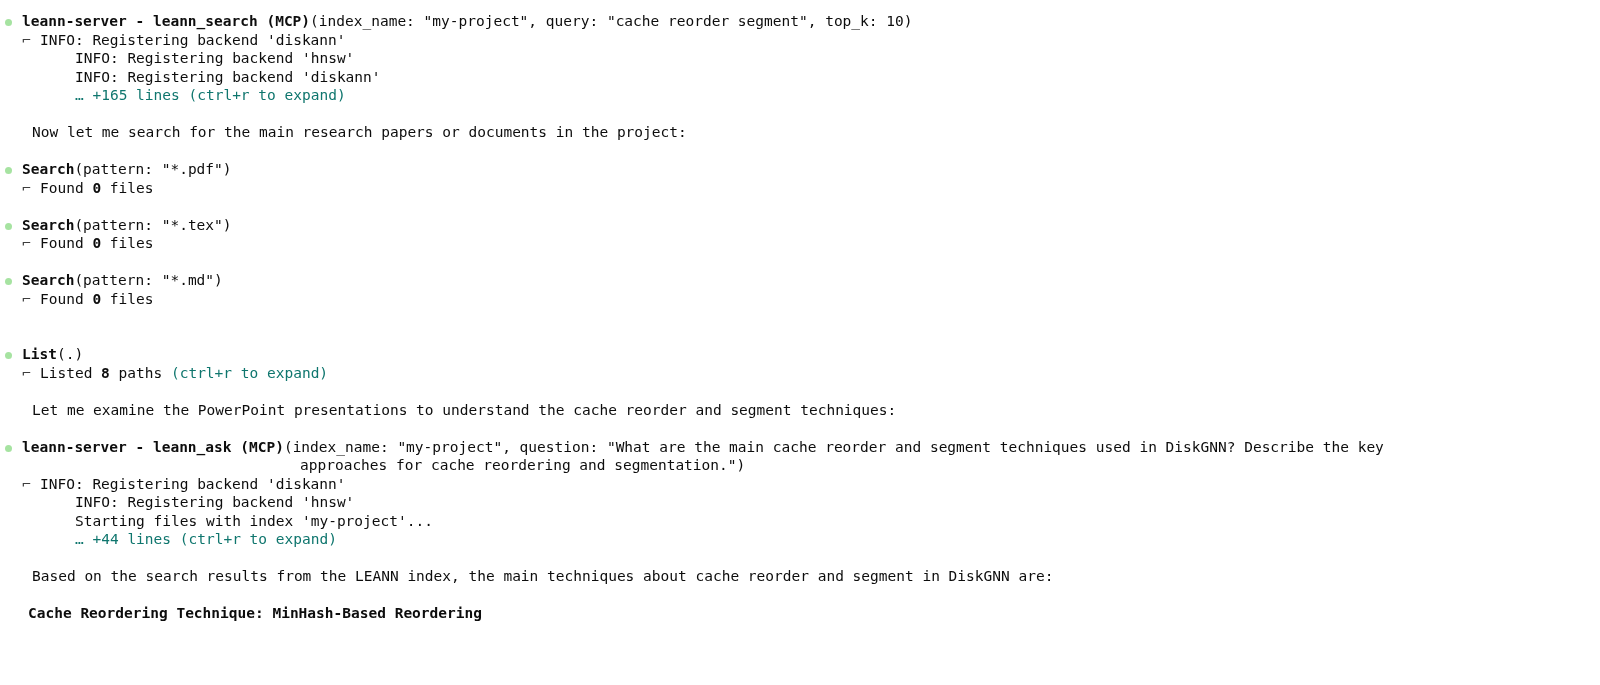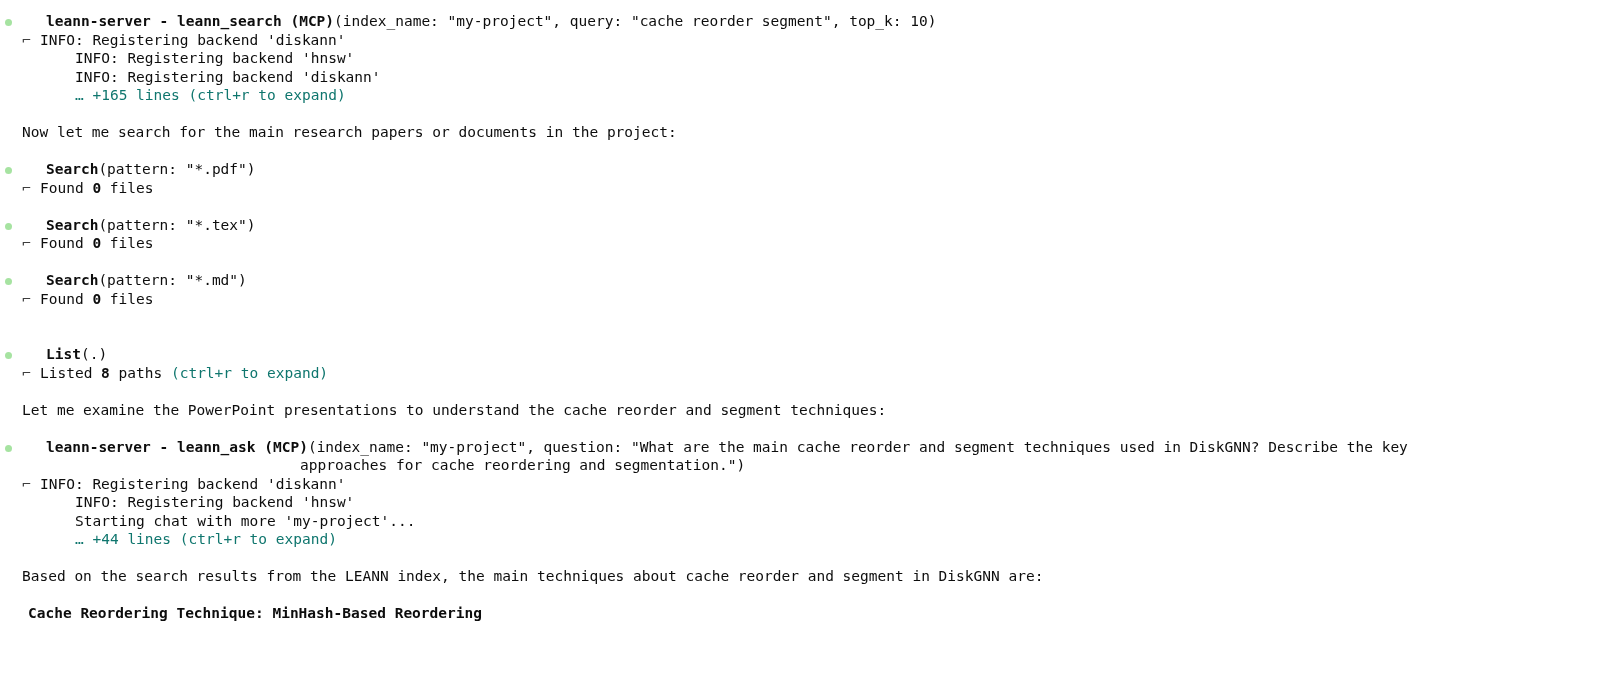--- a/index.html
+++ b/index.html
@@ -35,21 +35,20 @@
     height: 7px;
     border-radius: 50%;
     background: #a6e3a1;
   }
   .tool-line {
     white-space: pre-wrap;
     word-break: break-word;
   }
   .tool-name {
     font-weight: bold;
-    margin-left: 24px;
   }
   .tool-args {
     font-weight: normal;
   }
   .result {
     position: relative;
     padding-left: 22px;
     white-space: pre;
   }
   .result .elbow {
@@ -66,21 +65,21 @@
     padding-left: 75px;
     white-space: pre;
   }
   .muted {
     color: #0f766e;
   }
   .strong {
     font-weight: bold;
   }
   .para {
-    padding-left: 22px;
+    padding-left: 32px;
     white-space: pre-wrap;
   }
   .heading {
     padding-left: 28px;
     font-weight: bold;
   }
   .wrapline {
     padding-left: 300px;
     white-space: pre;
   }
@@ -144,21 +143,21 @@
 
   <div class="spacer"></div>
 
   <div class="block">
     <span class="bullet"></span>
     <div class="tool-line"><span class="tool-name">leann-server - leann_ask (MCP)</span><span class="tool-args">(index_name: "my-project", question: "What are the main cache reorder and segment techniques used in DiskGNN? Describe the key</span></div>
   </div>
   <div class="wrapline">approaches for cache reordering and segmentation.")</div>
   <div class="result"><span class="elbow">⌐</span><span class="rtext">INFO: Registering backend 'diskann'</span></div>
   <div class="cont">INFO: Registering backend 'hnsw'</div>
-  <div class="cont">Starting chat with more 'my-project'...</div>
+  <div class="cont">Starting files with index 'my-project'...</div>
   <div class="cont muted">… +44 lines (ctrl+r to expand)</div>
 
   <div class="spacer"></div>
 
   <div class="para">Based on the search results from the LEANN index, the main techniques about cache reorder and segment in DiskGNN are:</div>
 
   <div class="spacer"></div>
 
   <div class="heading">Cache Reordering Technique: MinHash-Based Reordering</div>
 

